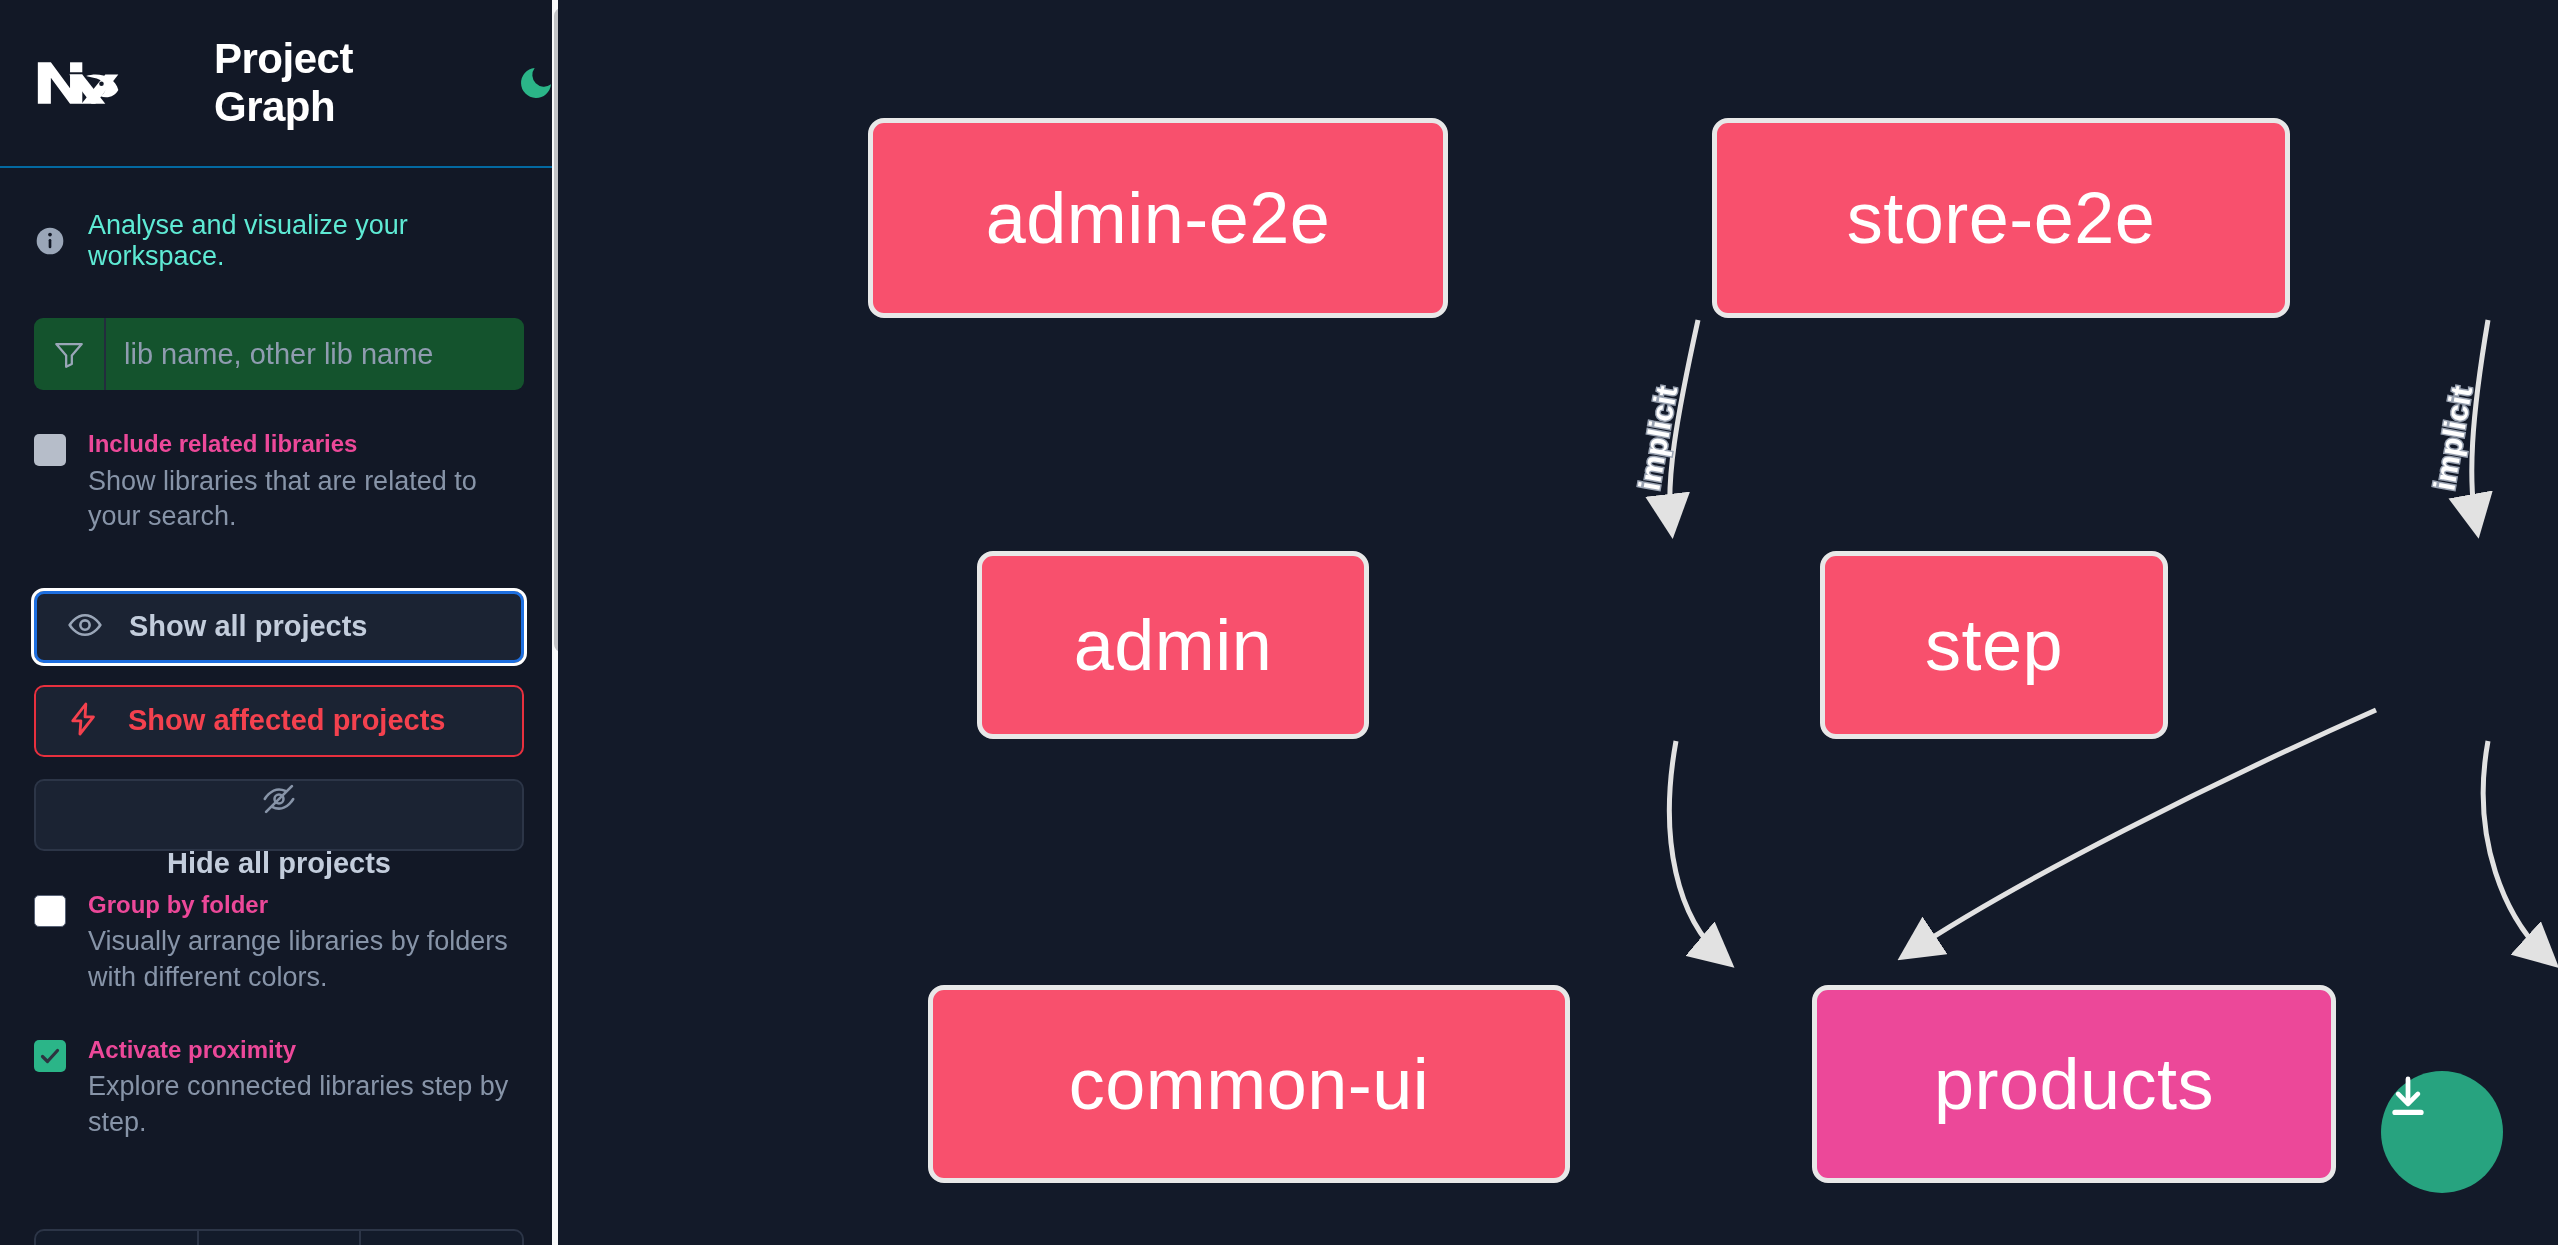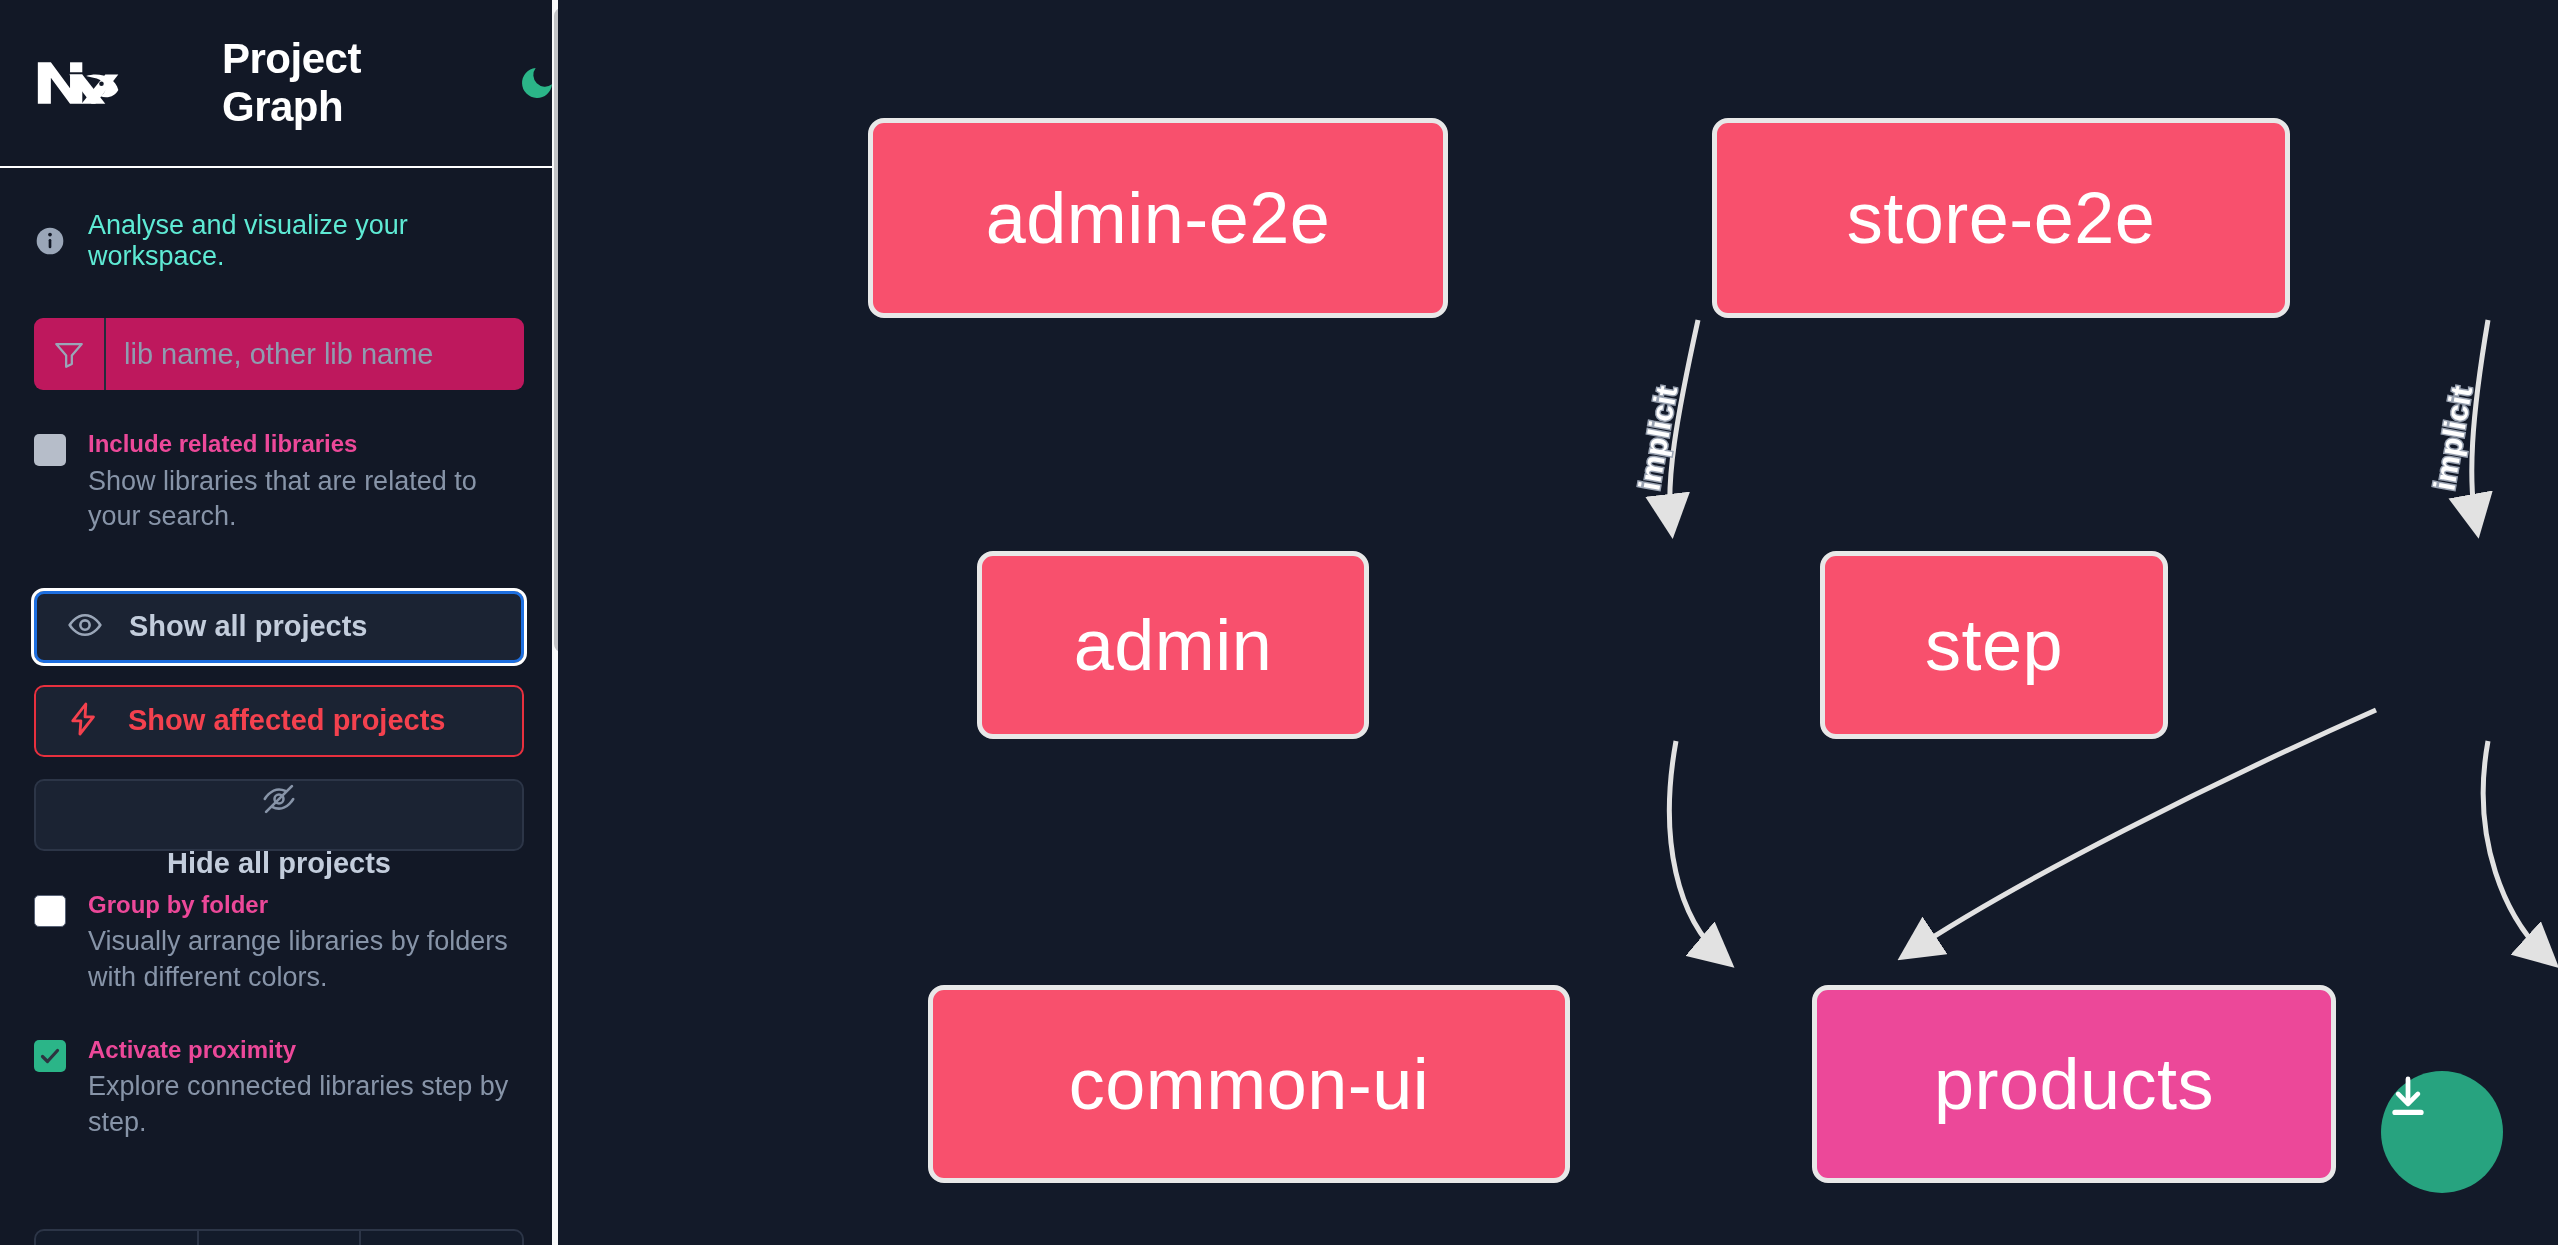--- a/index.html
+++ b/index.html
@@ -16,22 +16,22 @@
     width: 558px; height: 1245px;
     background: #121826;
     position: relative;
     flex: 0 0 558px;
     overflow: hidden;
   }
   .side-header {
     height: 168px;
     display: flex; align-items: center;
     padding: 0 0 0 34px;
-    border-bottom: 2px solid #ffffff;
-    gap: 8px;
+    border-bottom: 2px solid #0369a1;
+    gap: 0;
   }
   .nx-logo { width: 92px; height: 60px; flex: 0 0 92px; }
   .app-title {
     color: #ffffff;
     font-size: 42px;
     font-weight: 700;
     letter-spacing: -0.5px;
     margin-left: 88px;
   }
   .moon-btn {
@@ -45,21 +45,21 @@
   .info-row {
     display: flex; align-items: center; gap: 22px;
     padding-top: 42px;
   }
   .info-icon { width: 32px; height: 32px; flex: 0 0 32px; }
   .info-text { color: #5eead4; font-size: 27px; }
 
   .search-wrap {
     margin-top: 46px;
     height: 72px;
-    background: #be185d;
+    background: #14532d;
     border-radius: 9px;
     display: flex; align-items: flex-end;
     overflow: hidden;
   }
   .search-icon-box {
     width: 72px; height: 72px; flex: 0 0 72px;
     display: flex; align-items: center; justify-content: center;
     border-right: 2px solid #232c3d;
   }
   .search-input {

